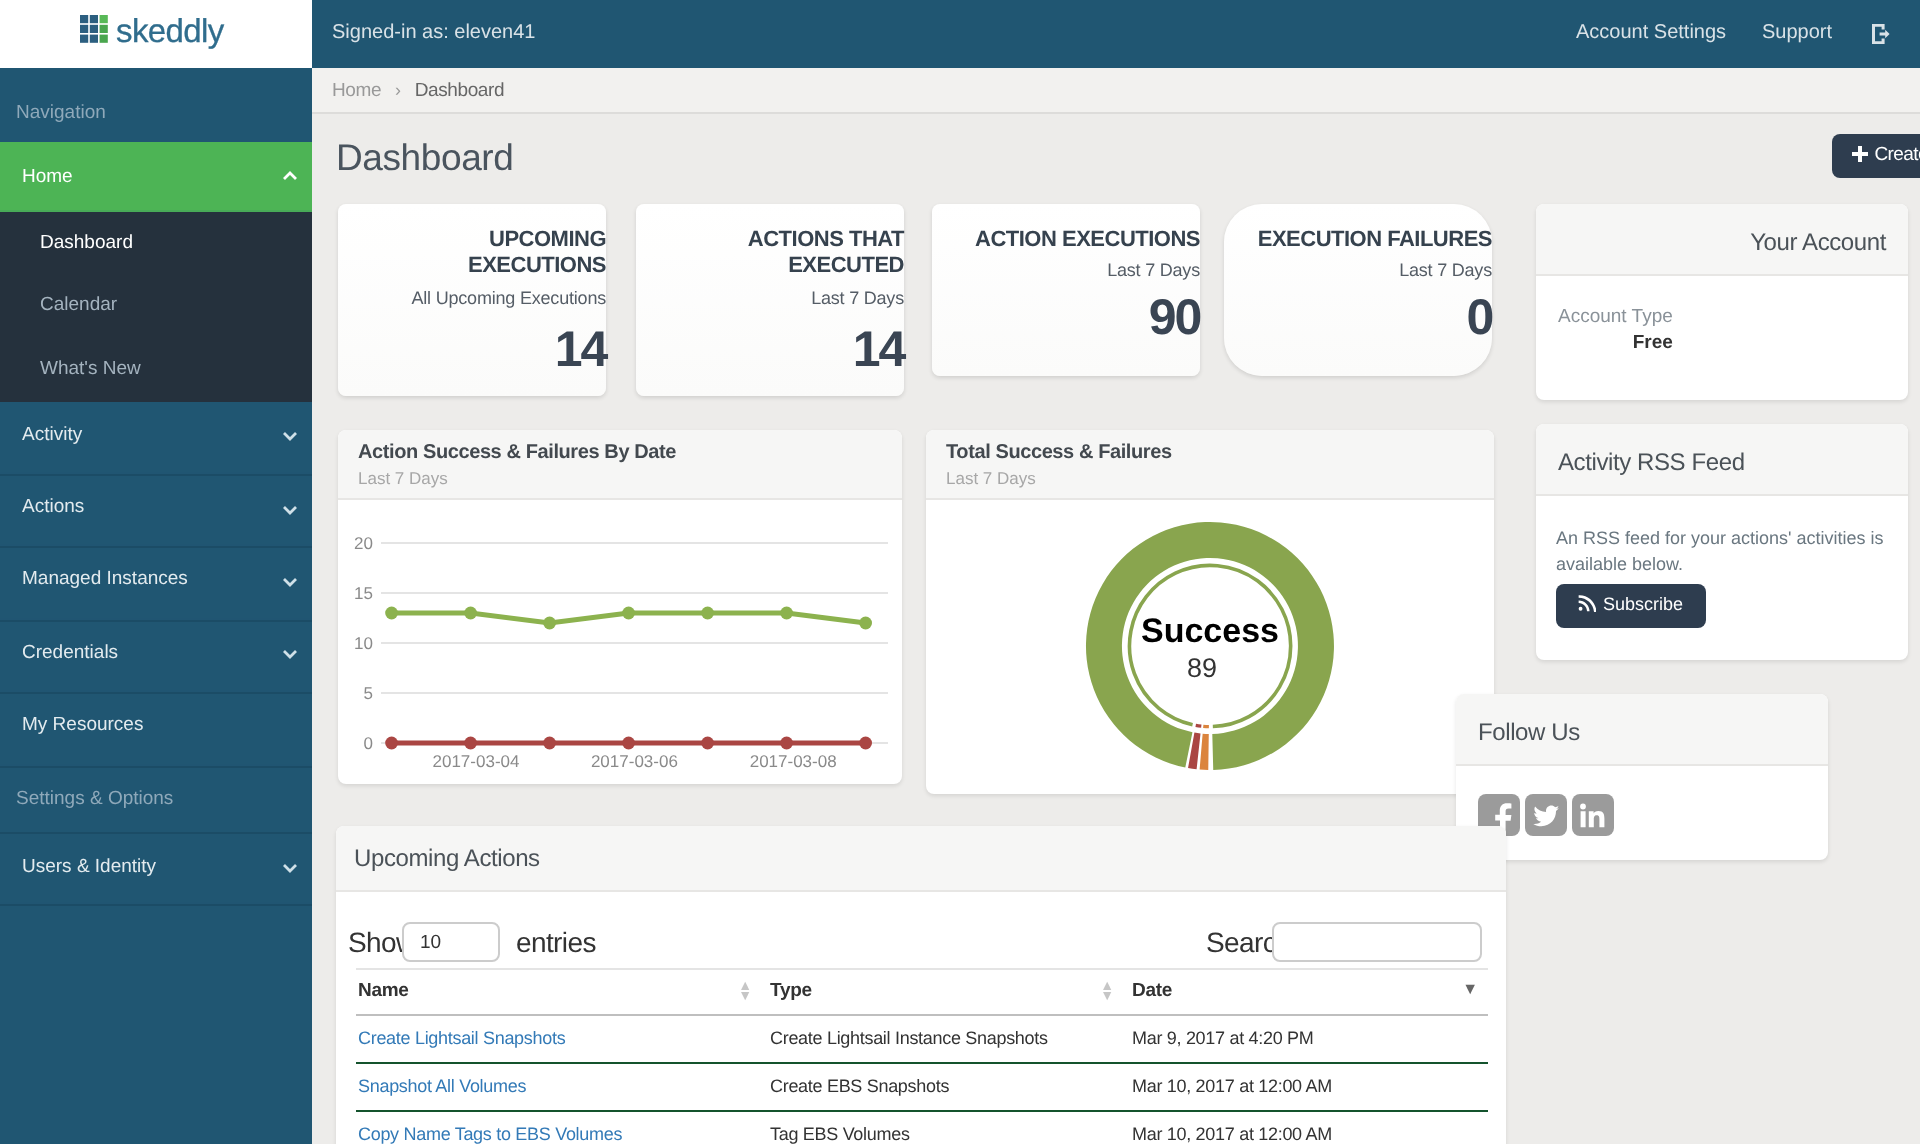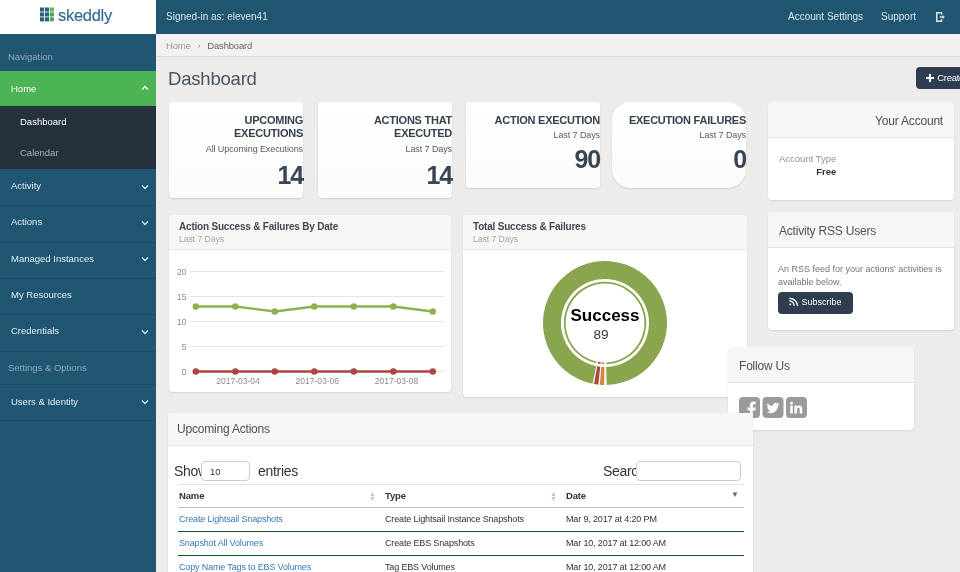--- a/index.html
+++ b/index.html
@@ -96,42 +96,43 @@
 <div class="abs" id="sidebar">
   <div class="navhead">Navigation</div>
   <div class="navitem" id="home">Home
     <svg class="chev" width="8" height="6">
         <path d="M1 4.5 L4 1.5 L7 4.5" stroke="#fff" stroke-width="1.4" fill="none"></path>
       </svg>
   </div>
   <div id="submenu">
     <div class="sub active">Dashboard</div>
     <div class="sub">Calendar</div>
+    <div class="sub">What's New</div>
   </div>
   <div class="navitem">Activity
     <svg class="chev" width="8" height="6">
         <path d="M1 1.5 L4 4.5 L7 1.5" stroke="#cfe0e8" stroke-width="1.4" fill="none"></path>
       </svg>
   </div>
   <div class="navitem">Actions
     <svg class="chev" width="8" height="6">
         <path d="M1 1.5 L4 4.5 L7 1.5" stroke="#cfe0e8" stroke-width="1.4" fill="none"></path>
       </svg>
   </div>
   <div class="navitem">Managed Instances
     <svg class="chev" width="8" height="6">
         <path d="M1 1.5 L4 4.5 L7 1.5" stroke="#cfe0e8" stroke-width="1.4" fill="none"></path>
       </svg>
   </div>
+  <div class="navitem">Credentials
+    <svg class="chev" width="8" height="6">
+        <path d="M1 1.5 L4 4.5 L7 1.5" stroke="#cfe0e8" stroke-width="1.4" fill="none"></path>
+      </svg>
+  </div>
   <div class="navitem" style="box-shadow:0 1px 0 #1b4c66;">My Resources</div>
-  <div class="navitem">Credentials
-    <svg class="chev" width="8" height="6">
-        <path d="M1 1.5 L4 4.5 L7 1.5" stroke="#cfe0e8" stroke-width="1.4" fill="none"></path>
-      </svg>
-  </div>
   <div class="sechead">Settings &amp; Options</div>
   <div class="navitem" style="border-top:1px solid #1b4c66">Users &amp; Identity
     <svg class="chev" width="8" height="6">
         <path d="M1 1.5 L4 4.5 L7 1.5" stroke="#cfe0e8" stroke-width="1.4" fill="none"></path>
       </svg>
   </div>
 </div>
 
 <div class="abs" id="crumb">Home<span class="sep">›</span><b>Dashboard</b></div>
 
@@ -144,21 +145,21 @@
   <div class="t">UPCOMING<br>EXECUTIONS</div>
   <div class="s">All Upcoming Executions</div>
   <div class="n">14</div>
 </div>
 <div class="card tall" style="left:318px; top:102px; width:134px; height:96px;">
   <div class="t">ACTIONS THAT<br>EXECUTED</div>
   <div class="s">Last 7 Days</div>
   <div class="n">14</div>
 </div>
 <div class="card" style="left:466px; top:102px; width:134px; height:86px;">
-  <div class="t">ACTION EXECUTION</div>
+  <div class="t">ACTION EXECUTIONS</div>
   <div class="s">Last 7 Days</div>
   <div class="n">90</div>
 </div>
 <div class="card" style="left:612px; top:102px; width:134px; height:86px;border-radius:19px;">
   <div class="t">EXECUTION FAILURES</div>
   <div class="s">Last 7 Days</div>
   <div class="n">0</div>
 </div>
 
 <div class="panel" style="left:169px; top:215px; width:282px; height:177px;">
@@ -228,21 +229,21 @@
 
 <div class="panel" style="left:768px; top:102px; width:186px; height:98px;text-align:right;">
   <div class="phead phead1">
       <div class="t1">Your Account</div>
     </div>
   <div style="position:absolute; left:11px; top:50px; font-size:9.5px; color:#8a9299; line-height:13px;">Account Type<br><b style="color:#333">Free</b></div>
 </div>
 
 <div class="panel" style="left:768px; top:212px; width:186px; height:118px;">
   <div class="phead phead1">
-      <div class="t1">Activity RSS Users</div>
+      <div class="t1">Activity RSS Feed</div>
     </div>
   <div class="rsstext" style="position:absolute; left:10px; top:51px; width:170px;">An RSS feed for your actions' activities is available below.</div>
   <div class="btn-dark" style="position:absolute; left:10px; top:80px; width:75px; height:22px; line-height:21px; text-align:center;">
     <svg width="9" height="9" viewBox="0 0 448 448" style="vertical-align:-1px; margin-right:3px">
         <path fill="#fff" d="M64 416a48 48 0 1 1 0-96 48 48 0 0 1 0 96zM16 160v64c114.9 0 208 93.1 208 208h64c0-150.2-121.8-272-272-272zm0-128v64c211.7 0 384 172.3 384 384h64C464 239.2 272.8 16 16 32z"></path>
       </svg>Subscribe</div>
 </div>
 
 <div class="panel" style="left:728px; top:347px; width:186px; height:83px;">
   <div class="phead phead1">

